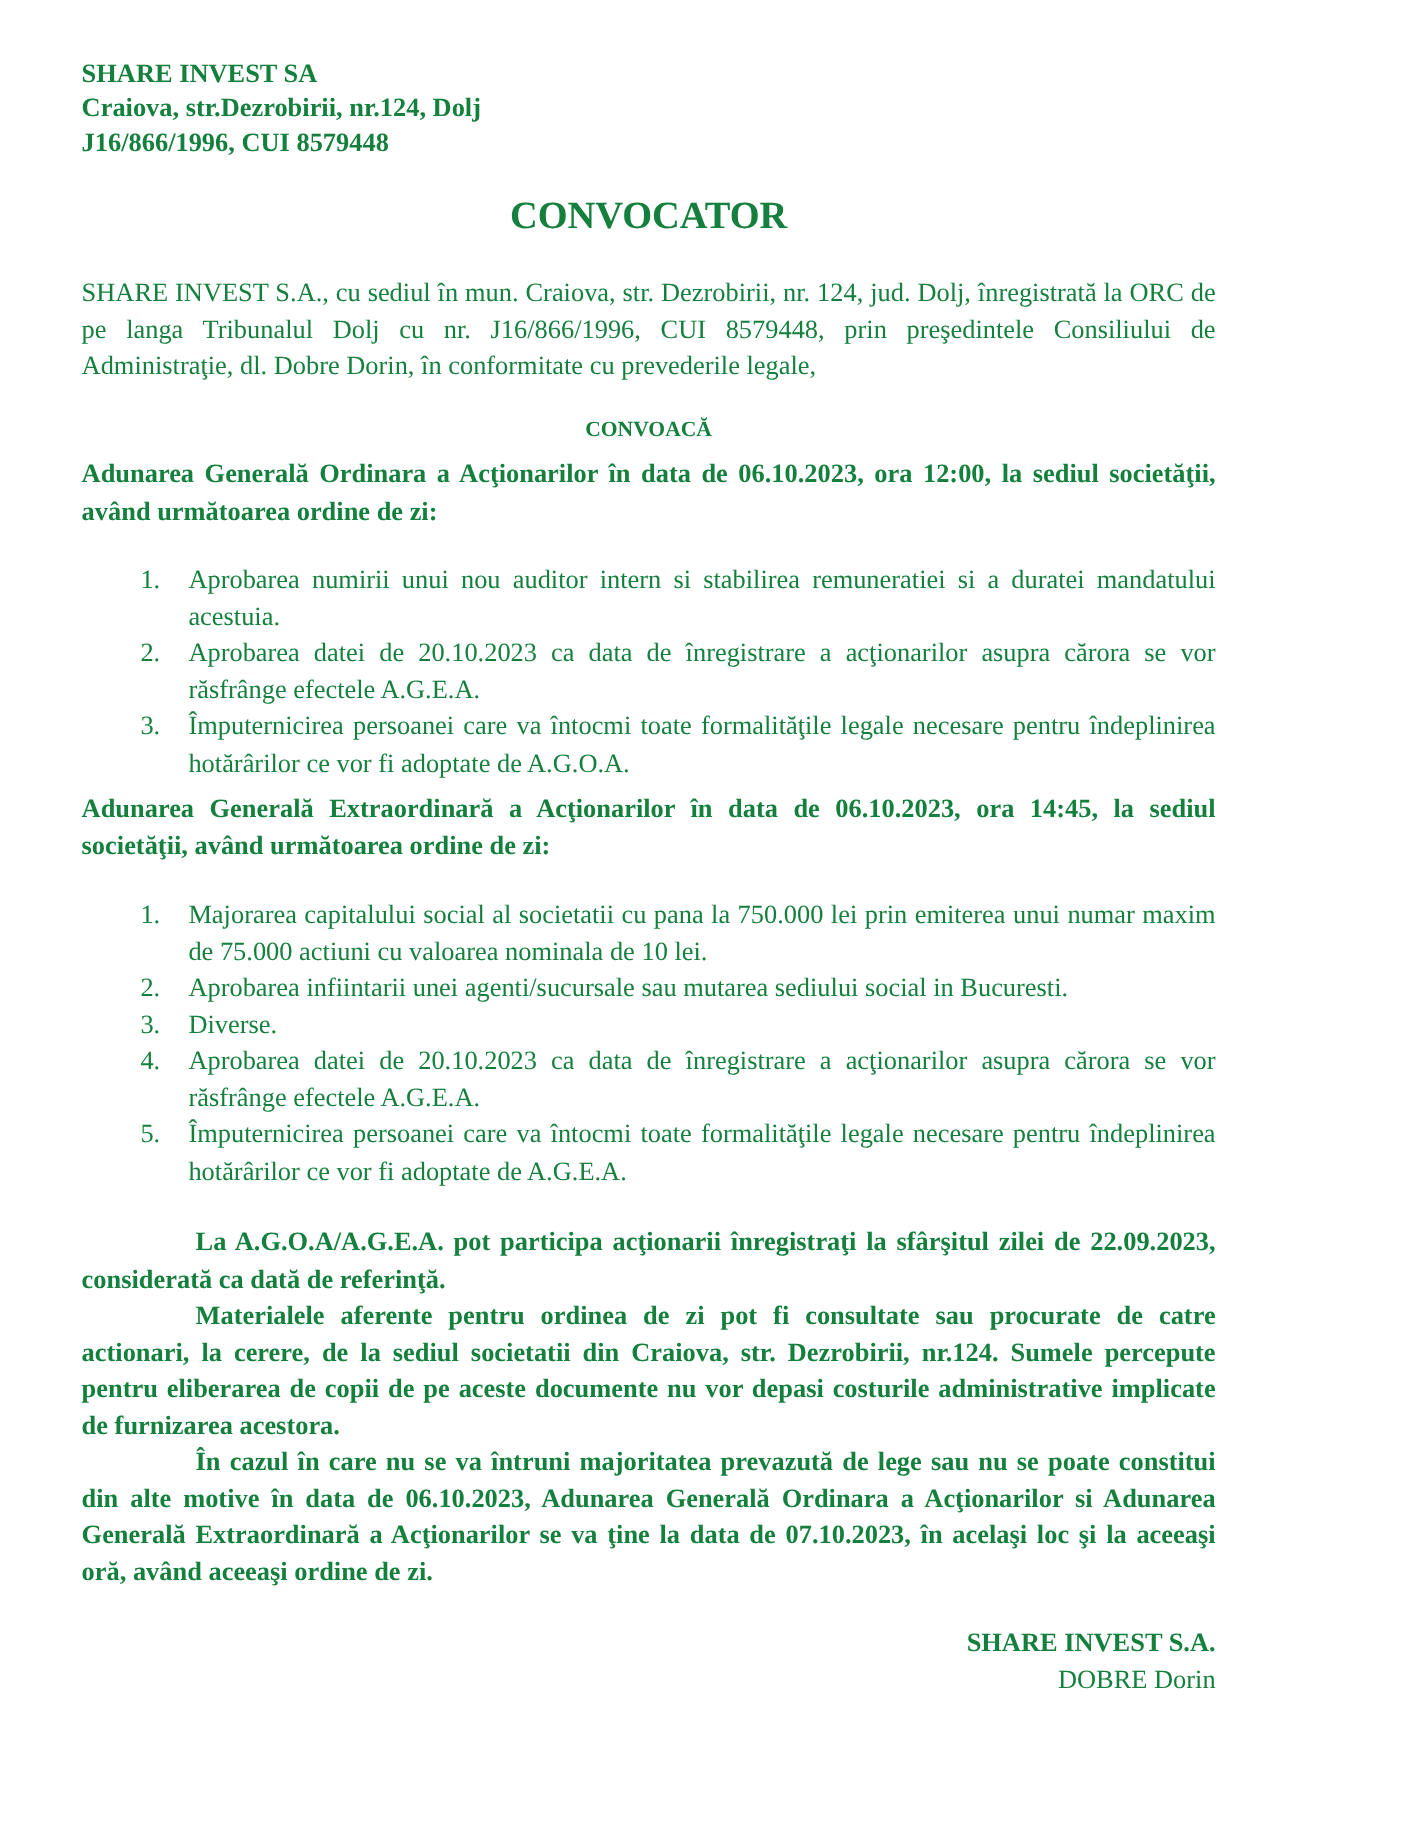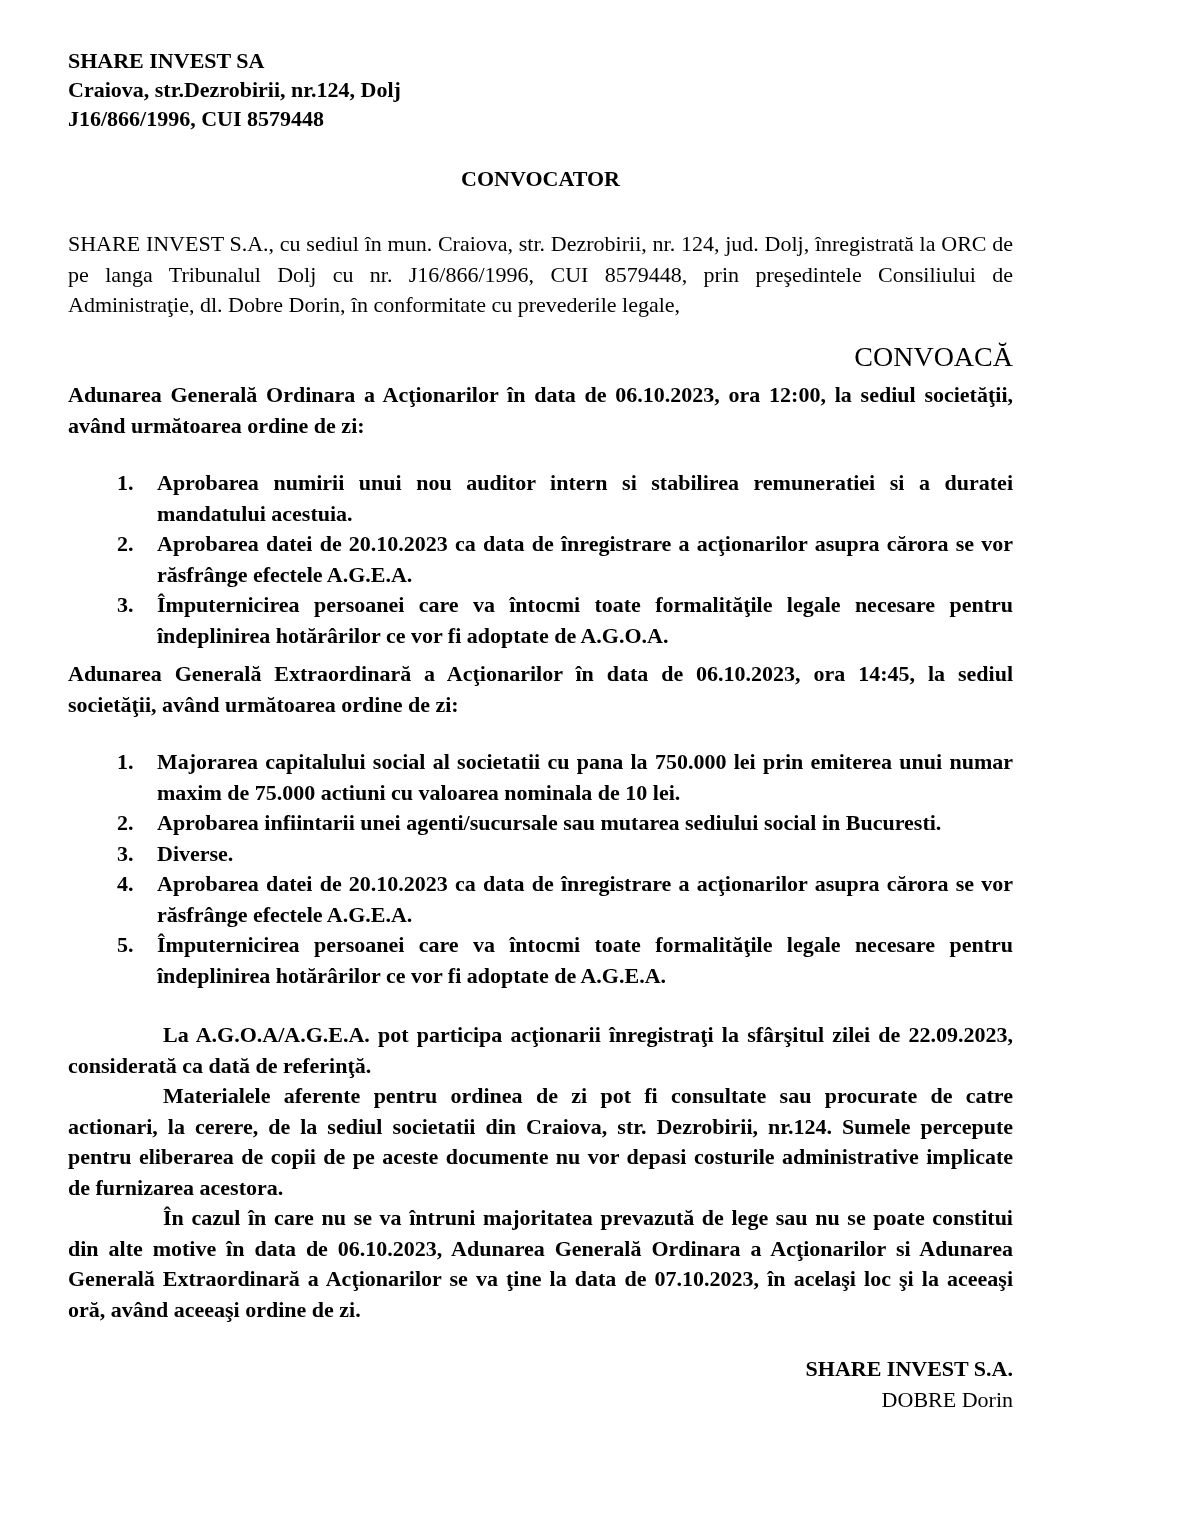--- a/index.html
+++ b/index.html
@@ -5,21 +5,21 @@
   html, body {
     margin: 0;
     padding: 0;
     background: #ffffff;
   }
   .page {
     position: relative;
     width: 1187px;
     height: 1536px;
     background: #ffffff;
-    color: #000000;
+    color: #15803d;
     font-family: "Liberation Serif", "DejaVu Serif", serif;
     font-size: 22px;
     line-height: 30.5px;
     overflow: hidden;
     box-sizing: border-box;
     padding-left: 16px;
   }
   .content {
     position: absolute;
     left: 68px;
@@ -30,51 +30,50 @@
   p { margin: 0; }
 
   .letterhead p {
     font-weight: bold;
     line-height: 29px;
     text-align: left;
   }
 
   .doc-title {
     margin-top: 31px;
-    font-size: 22px;
+    font-size: 32px;
     font-weight: bold;
     text-align: center;
     line-height: 30px;
   }
 
   .intro {
     margin-top: 35px;
     font-weight: normal;
     text-align: justify;
   }
 
   .sub-title {
     margin-top: 21px;
-    font-size: 28px;
-    font-weight: normal;
-    text-align: right;
+    font-size: 18px;
+    font-weight: bold;
+    text-align: center;
   }
 
   .meeting-heading {
     margin-top: 8px;
     font-weight: bold;
     text-align: justify;
   }
 
   ol.agenda {
     list-style: none;
     counter-reset: item;
     margin: 27px 0 0 0;
     padding: 0 0 0 89px;
-    font-weight: bold;
   }
   ol.agenda li {
     counter-increment: item;
     position: relative;
     text-align: justify;
   }
   ol.agenda li::before {
     content: counter(item) ".";
     position: absolute;
     left: -40px;

